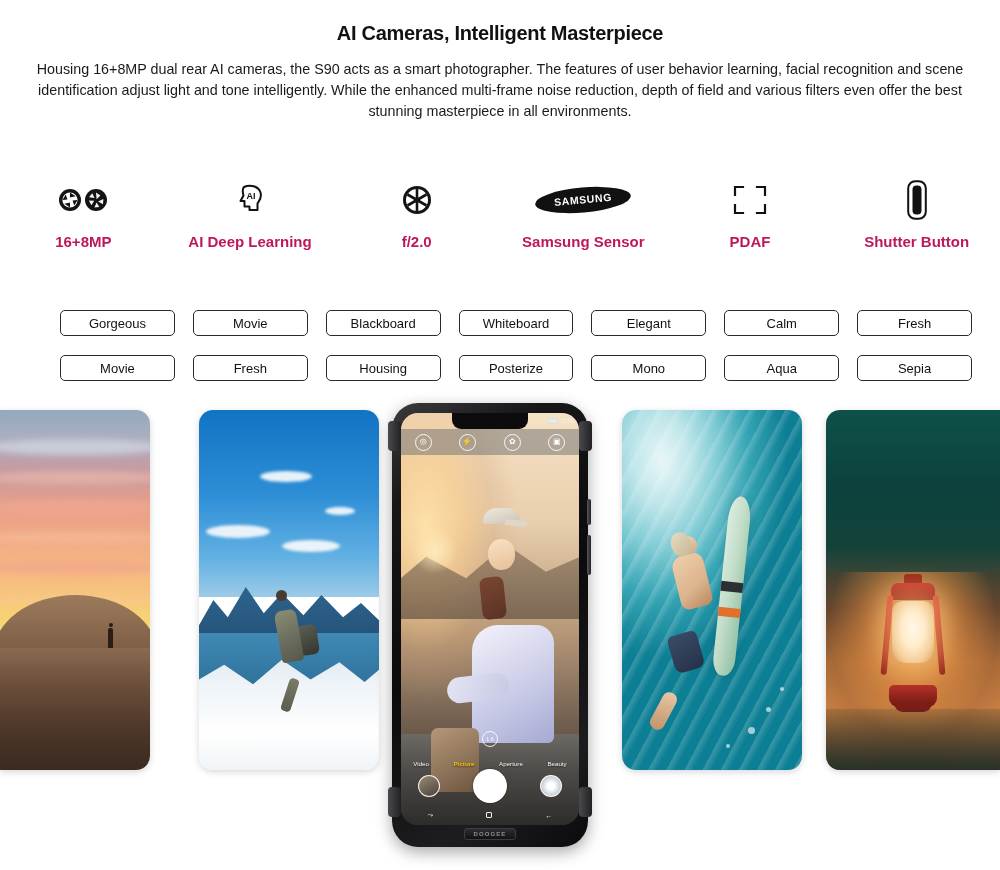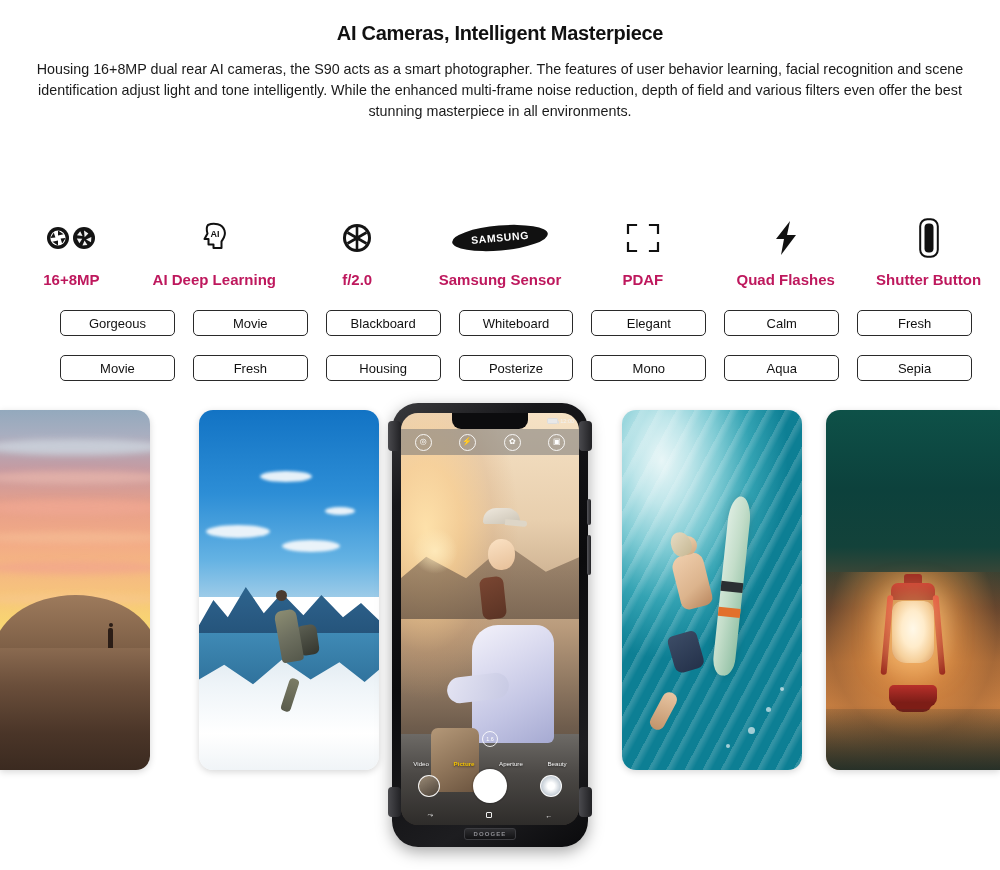--- a/index.html
+++ b/index.html
@@ -35,21 +35,20 @@
     position: absolute;
     top: 155px; left: 0;
     width: 1000px; height: 112px;
     display: flex;
   }
   .feature {
     flex: 1 1 0;
     display: flex;
     flex-direction: column;
     align-items: center;
-    justify-content: flex-end;
   }
   .feature .glyph {
     height: 46px;
     display: flex;
     align-items: center;
     justify-content: center;
   }
   .feature .flabel {
     margin-top: 10px;
     font-size: 15px;
@@ -569,28 +568,20 @@
             <polyline points="3,11 3,3 11,3"></polyline>
             <polyline points="25,3 33,3 33,11"></polyline>
             <polyline points="33,21 33,29 25,29"></polyline>
             <polyline points="11,29 3,29 3,21"></polyline>
           </g>
         </svg>
       </div>
       <div class="flabel">PDAF</div>
     </div>
 
-    <div class="feature">
-      <div class="glyph">
-        <svg width="28" height="36" viewBox="0 0 28 36" aria-hidden="true">
-          <path d="M18 1 L4 19 L12 19 L9 35 L24 15 L15 15 Z" fill="#111"></path>
-        </svg>
-      </div>
-      <div class="flabel">Quad Flashes</div>
-    </div>
 
     <div class="feature">
       <div class="glyph">
         <svg width="20" height="40" viewBox="0 0 20 40" aria-hidden="true">
           <rect x="1.2" y="1.2" width="17.6" height="37.6" rx="7" fill="#fff" stroke="#111" stroke-width="2"></rect>
           <rect x="5.5" y="5.5" width="9" height="29" rx="4" fill="#111"></rect>
         </svg>
       </div>
       <div class="flabel">Shutter Button</div>
     </div>

